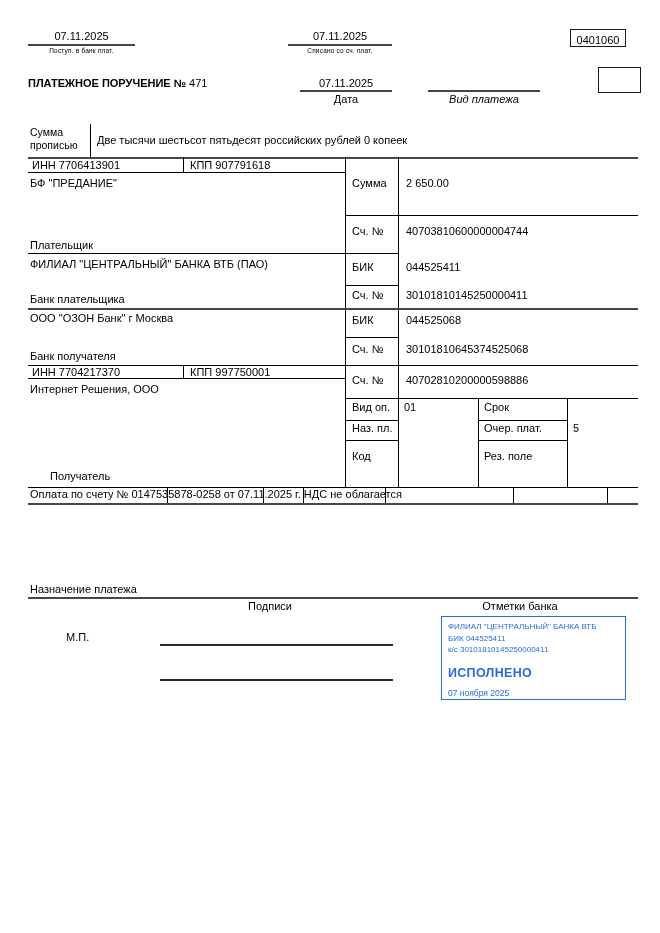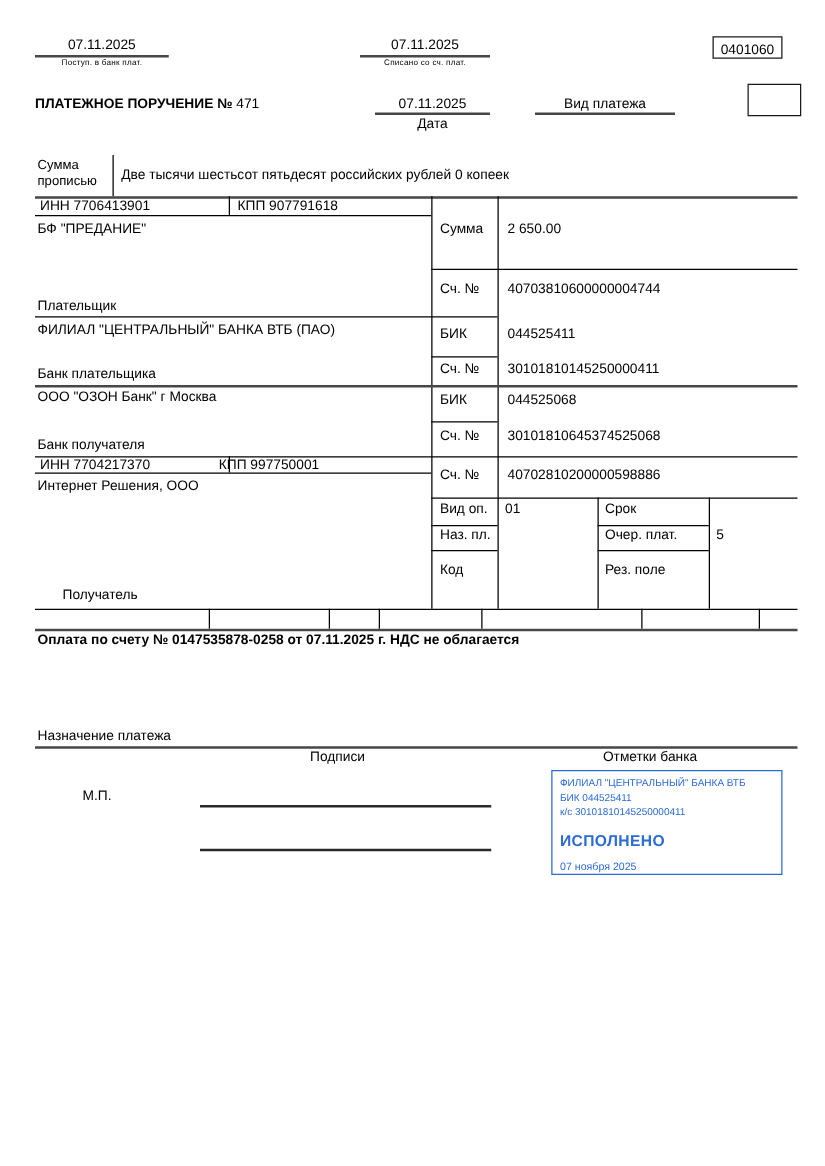--- a/index.html
+++ b/index.html
@@ -37,21 +37,21 @@
   </div>
 
   <div class="t" style="left:28px;top:77px;">
     <span class="b">ПЛАТЕЖНОЕ ПОРУЧЕНИЕ №</span>
     <span>471</span>
   </div>
   <div class="t ctr" style="left:300px;top:77px;width:92px;">07.11.2025</div>
   <div class="hl2" style="left:300px;top:90px;width:92px;"></div>
   <div class="t ctr" style="left:300px;top:93px;width:92px;">Дата</div>
   <div class="hl2" style="left:428px;top:90px;width:112px;"></div>
-  <div class="t ctr" style="left:428px;top:77px;width:112px;">Вид платежа</div>
+  <div class="t ctr" style="left:428px;top:93px;width:112px;font-style:italic;">Вид платежа</div>
   <div class="box" style="left:598px;top:67px;width:43px;height:26px;"></div>
 
   <div class="t" style="left:30px;top:126px;font-size:10.5px;">Сумма</div>
   <div class="t" style="left:30px;top:139px;font-size:10.5px;">прописью</div>
   <div class="vl" style="left:90px;top:124px;height:33px;"></div>
   <div class="t" style="left:97px;top:134px;">Две тысячи шестьсот пятьдесят российских рублей 0 копеек</div>
 
   <div class="hl2" style="left:28px;top:157px;width:610px;"></div>
   <div class="vl" style="left:345px;top:157px;height:330px;"></div>
   <div class="vl" style="left:398px;top:157px;height:330px;"></div>
@@ -85,21 +85,21 @@
 
   <div class="t" style="left:32px;top:159px;">ИНН 7706413901</div>
   <div class="t" style="left:190px;top:159px;">КПП 907791618</div>
   <div class="t" style="left:30px;top:177px;">БФ "ПРЕДАНИЕ"</div>
   <div class="t" style="left:30px;top:239px;">Плательщик</div>
   <div class="t" style="left:30px;top:258px;">ФИЛИАЛ "ЦЕНТРАЛЬНЫЙ" БАНКА ВТБ (ПАО)</div>
   <div class="t" style="left:30px;top:293px;">Банк плательщика</div>
   <div class="t" style="left:30px;top:312px;">ООО "ОЗОН Банк" г Москва</div>
   <div class="t" style="left:30px;top:350px;">Банк получателя</div>
   <div class="t" style="left:32px;top:366px;">ИНН 7704217370</div>
-  <div class="t" style="left:175px;top:366px;">КПП 997750001</div>
+  <div class="t" style="left:190px;top:366px;">КПП 997750001</div>
   <div class="t" style="left:30px;top:383px;">Интернет Решения, ООО</div>
   <div class="t" style="left:30px;top:470px;padding-left:20px;">Получатель</div>
 
   <div class="t" style="left:352px;top:177px;">Сумма</div>
   <div class="t" style="left:406px;top:177px;">2 650.00</div>
   <div class="t" style="left:352px;top:225px;">Сч. №</div>
   <div class="t" style="left:406px;top:225px;">40703810600000004744</div>
   <div class="t" style="left:352px;top:261px;">БИК</div>
   <div class="t" style="left:406px;top:261px;">044525411</div>
   <div class="t" style="left:352px;top:289px;">Сч. №</div>
@@ -113,21 +113,21 @@
 
   <div class="t" style="left:352px;top:401px;">Вид оп.</div>
   <div class="t" style="left:404px;top:401px;">01</div>
   <div class="t" style="left:484px;top:401px;">Срок</div>
   <div class="t" style="left:352px;top:422px;">Наз. пл.</div>
   <div class="t" style="left:484px;top:422px;">Очер. плат.</div>
   <div class="t" style="left:573px;top:422px;">5</div>
   <div class="t" style="left:352px;top:450px;">Код</div>
   <div class="t" style="left:484px;top:450px;">Рез. поле</div>
 
-  <div class="t" style="left:30px;top:506px;font-weight:bold;">Оплата по счету № 0147535878-0258 от 07.11.2025 г. НДС не облагается</div>
+  <div class="t" style="left:30px;top:488px;">Оплата по счету № 0147535878-0258 от 07.11.2025 г. НДС не облагается</div>
   <div class="t" style="left:30px;top:583px;">Назначение платежа</div>
   <div class="hl2" style="left:28px;top:597px;width:610px;"></div>
 
   <div class="t ctr" style="left:195px;top:600px;width:150px;">Подписи</div>
   <div class="t ctr" style="left:445px;top:600px;width:150px;">Отметки банка</div>
   <div class="t" style="left:66px;top:631px;">М.П.</div>
   <div class="hl2" style="left:160px;top:644px;width:233px;background:#2a2a2a;"></div>
   <div class="hl2" style="left:160px;top:679px;width:233px;background:#2a2a2a;"></div>
 
   <div class="stamp">

